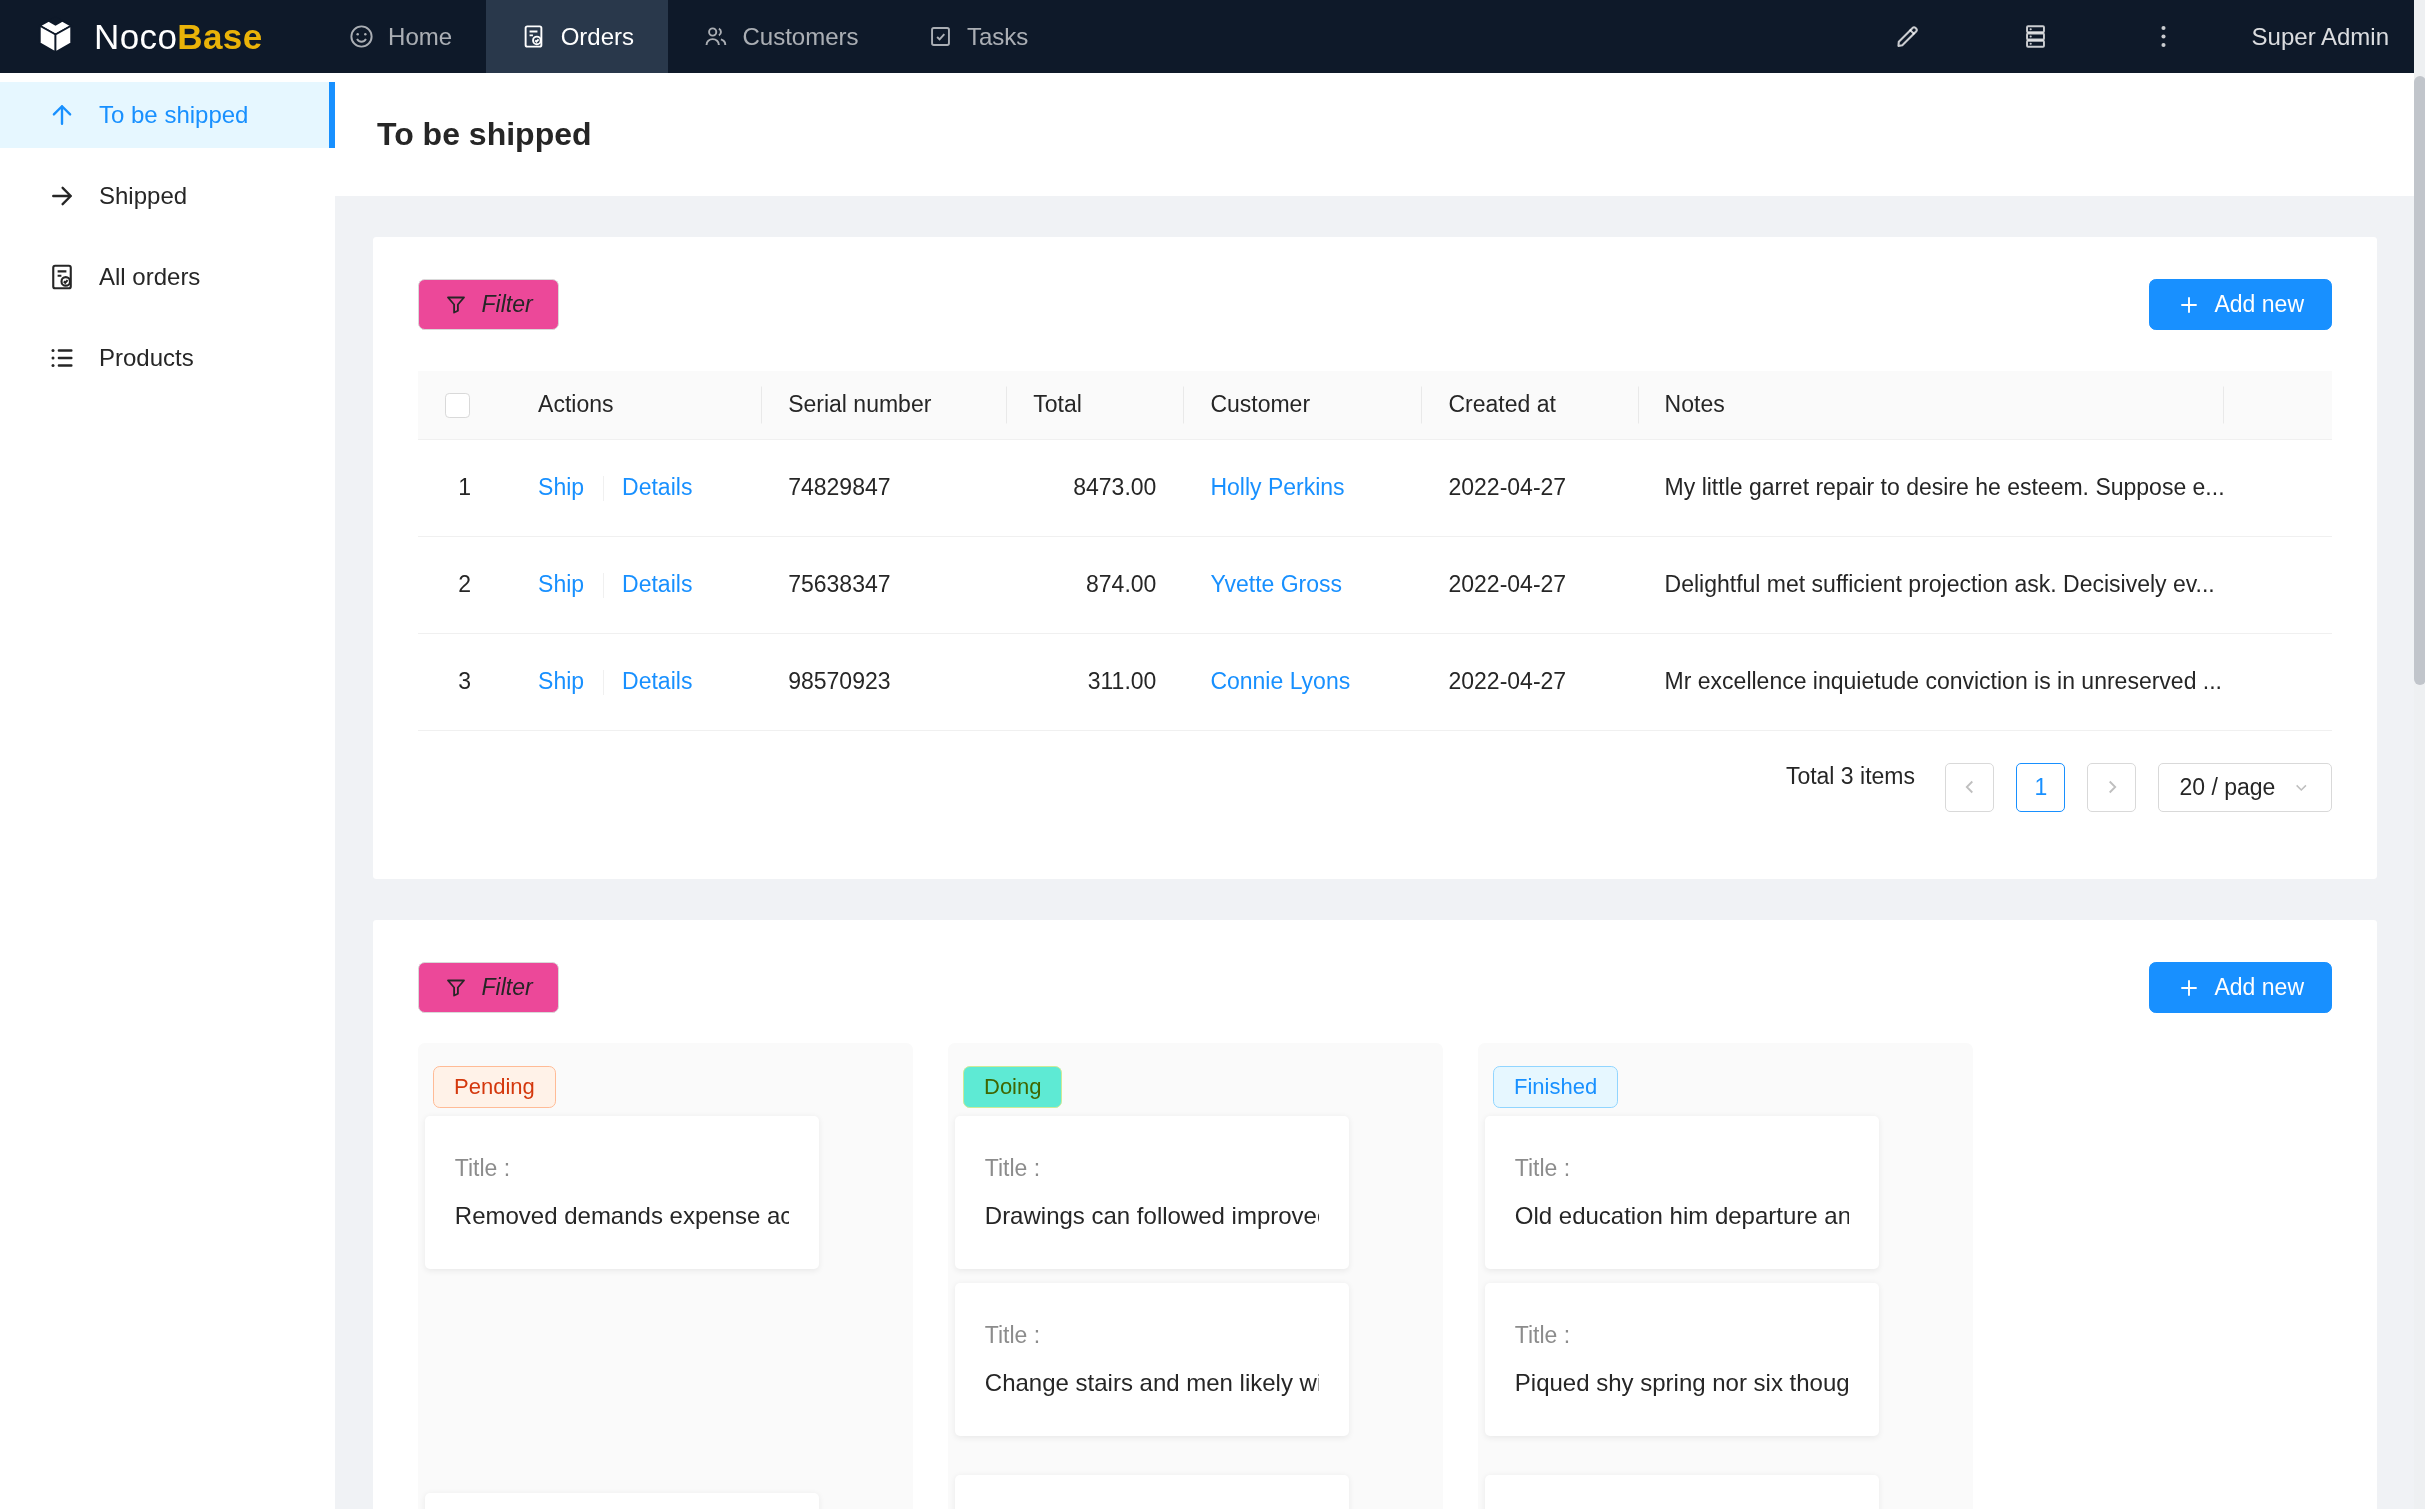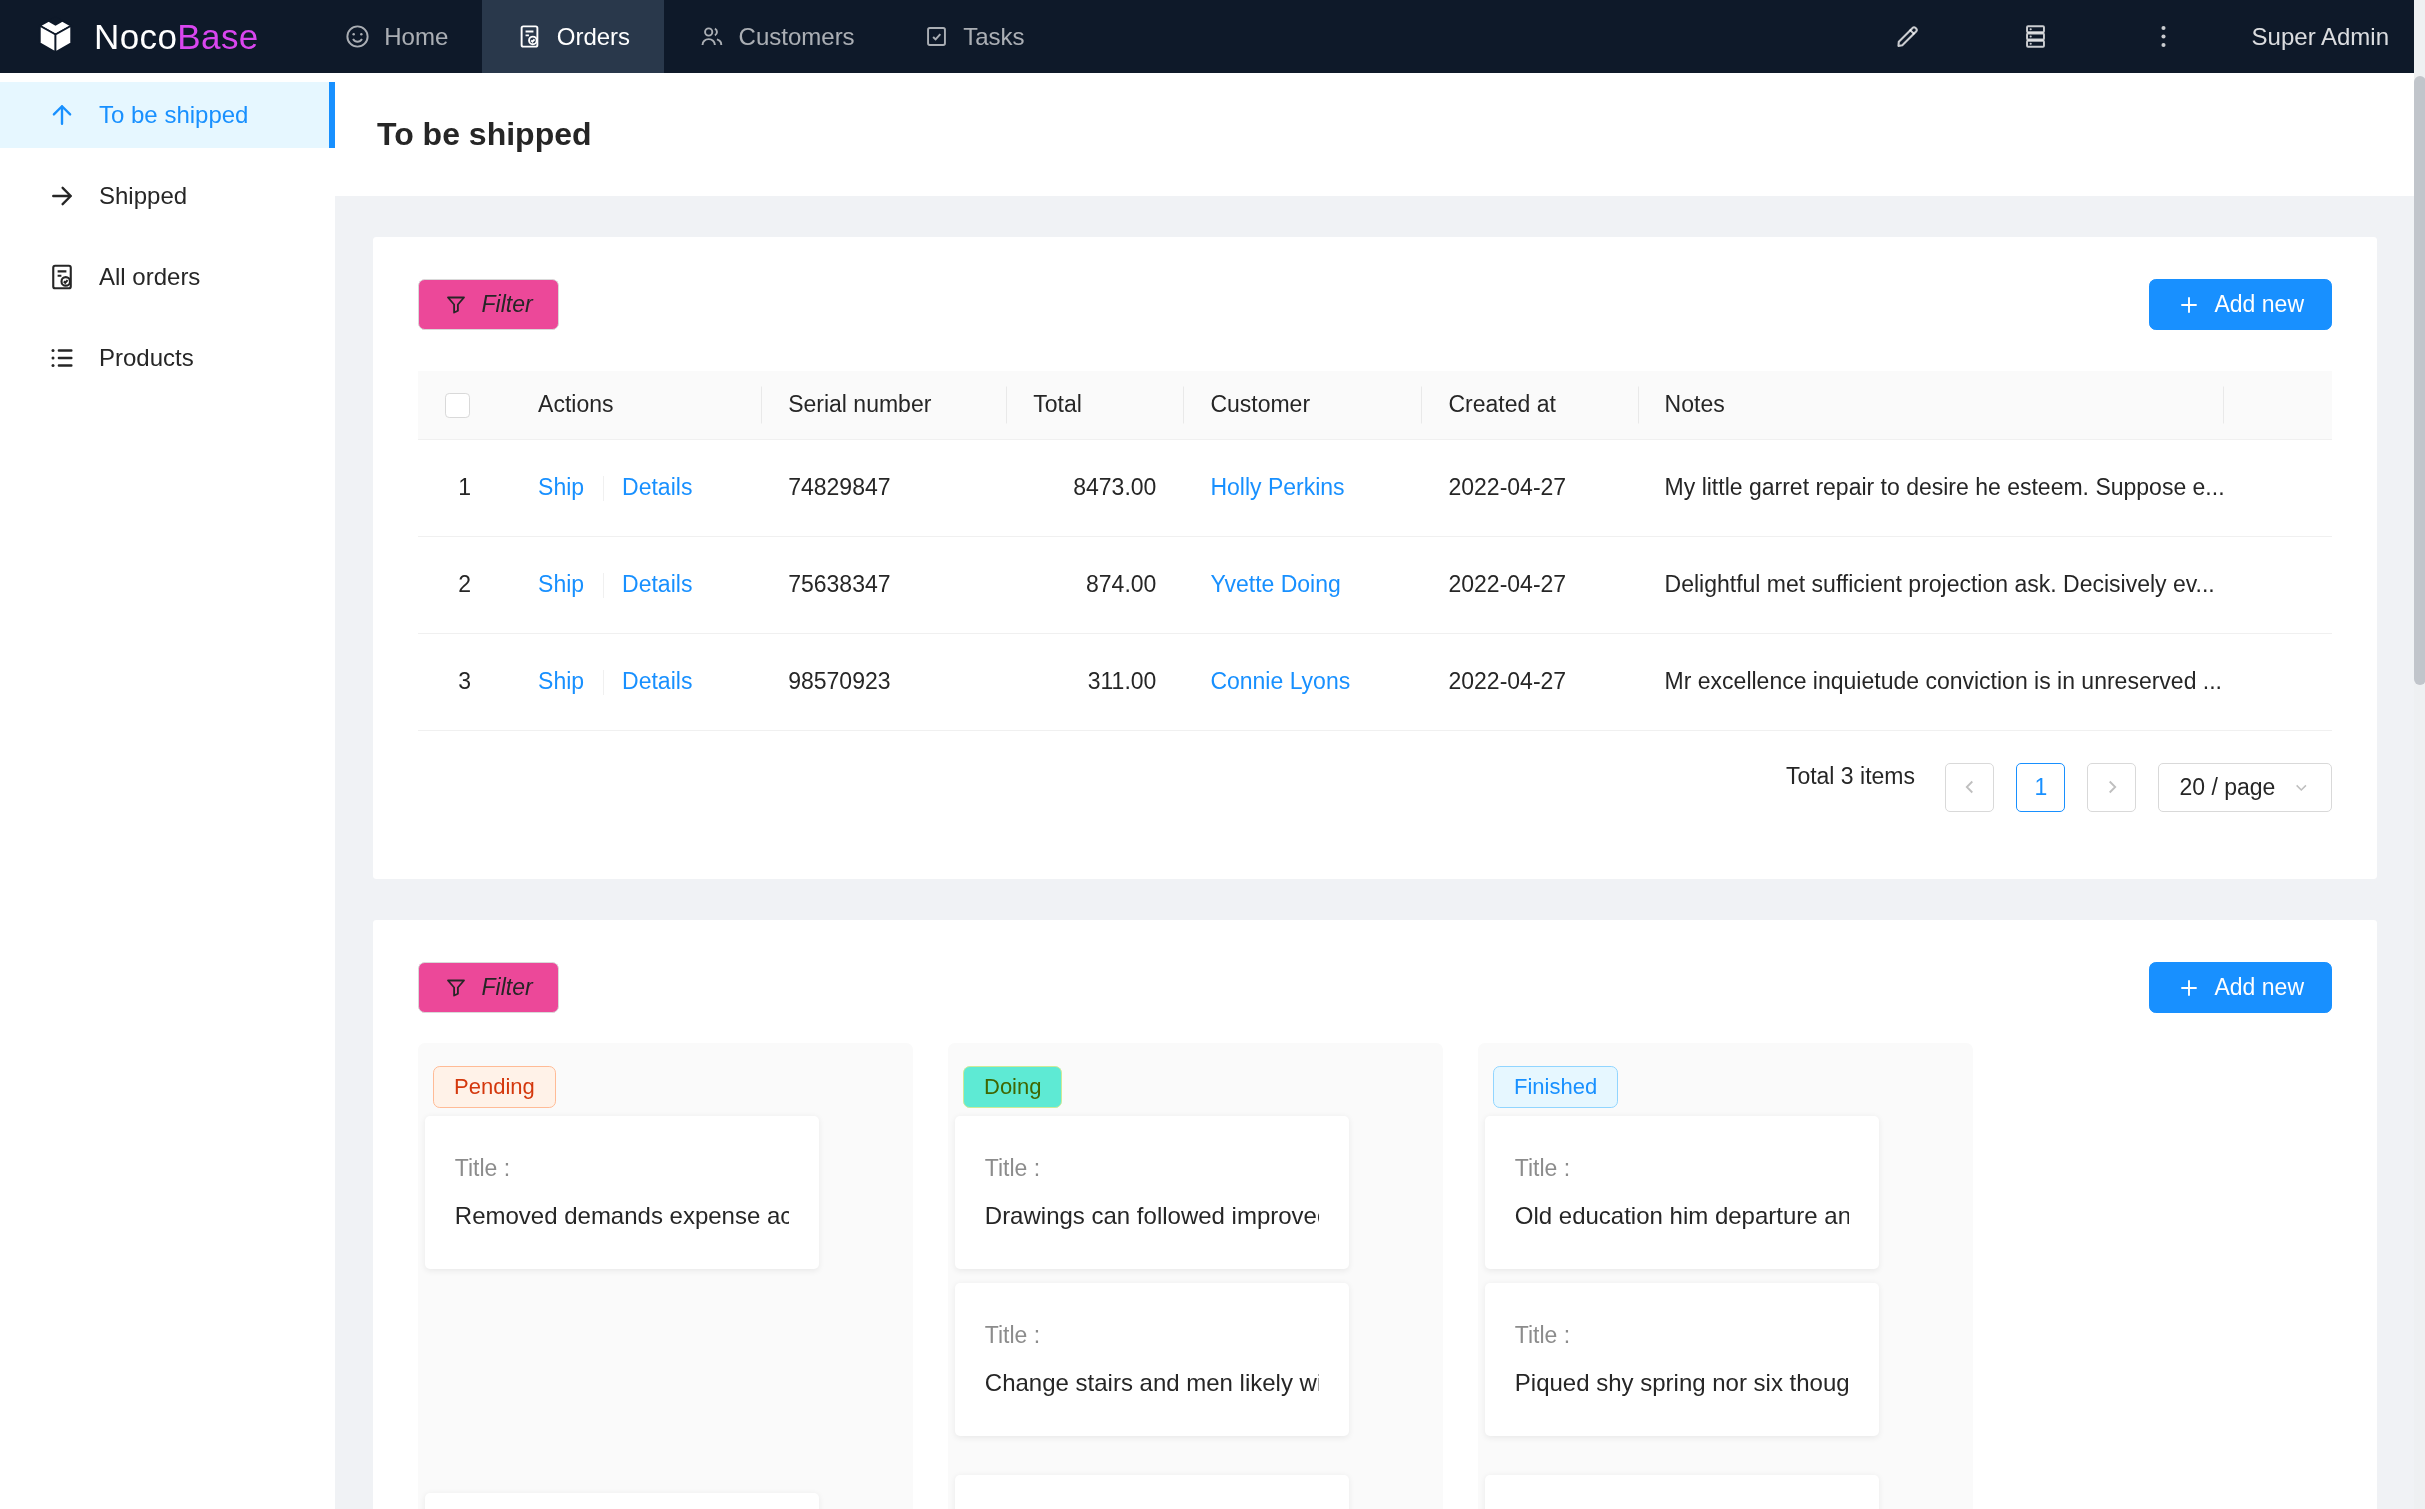--- a/index.html
+++ b/index.html
@@ -6,21 +6,21 @@
   html,body { width:2426px; height:1509px; font-family:"Liberation Sans","DejaVu Sans",sans-serif; }
   #app { position:relative; width:2426px; height:1509px; background:#f0f2f5; overflow:hidden; }
 
   
   .topbar { position:absolute; top:0; left:0; width:2426px; height:73px; background:#0e1929;
             display:flex; align-items:stretch; color:#fff; z-index:5; }
   .brand { display:flex; align-items:center; gap:15px; padding:0 51px 0 32px; }
   .brand svg { width:47px; height:47px; }
   .brand-text { font-size:35px; letter-spacing:0.4px; white-space:nowrap; }
   .brand-bold { font-weight:400; color:#ffffff; }
-  .brand-light { font-weight:400; color:#d946ef; }
+  .brand-light { font-weight:700; color:#eab308; }
   .nav-tabs { display:flex; align-items:stretch; }
   .nav-tab { display:flex; align-items:center; gap:13.5px; padding:4px 34px; font-size:24px;
              color:rgba(255,255,255,.65); cursor:pointer; }
   .nav-tab svg { width:27px; height:27px; }
   .nav-tab.active { background:#29384b; color:#ffffff; }
   .topbar-right { margin-left:auto; display:flex; align-items:center; gap:98px; padding-right:37px; }
   .topbar-icon { width:30px; height:30px; color:rgba(255,255,255,.78); cursor:pointer; display:flex; align-items:center; justify-content:center; }
   .topbar-icon svg { width:29px; height:29px; }
   .topbar-user { font-size:24px; color:rgba(255,255,255,.85); cursor:pointer; margin-left:-25px; }
 
@@ -259,21 +259,21 @@
           <td><a>Holly Perkins</a></td>
           <td>2022-04-27</td>
           <td>My little garret repair to desire he esteem. Suppose e...</td>
           <td></td>
         </tr>
         <tr>
           <td class="col-center">2</td>
           <td><a>Ship</a><span class="act-sep"></span><a>Details</a></td>
           <td>75638347</td>
           <td class="col-right">874.00</td>
-          <td><a>Yvette Doing</a></td>
+          <td><a>Yvette Gross</a></td>
           <td>2022-04-27</td>
           <td>Delightful met sufficient projection ask. Decisively ev...</td>
           <td></td>
         </tr>
         <tr class="last">
           <td class="col-center">3</td>
           <td><a>Ship</a><span class="act-sep"></span><a>Details</a></td>
           <td>98570923</td>
           <td class="col-right">311.00</td>
           <td><a>Connie Lyons</a></td>

